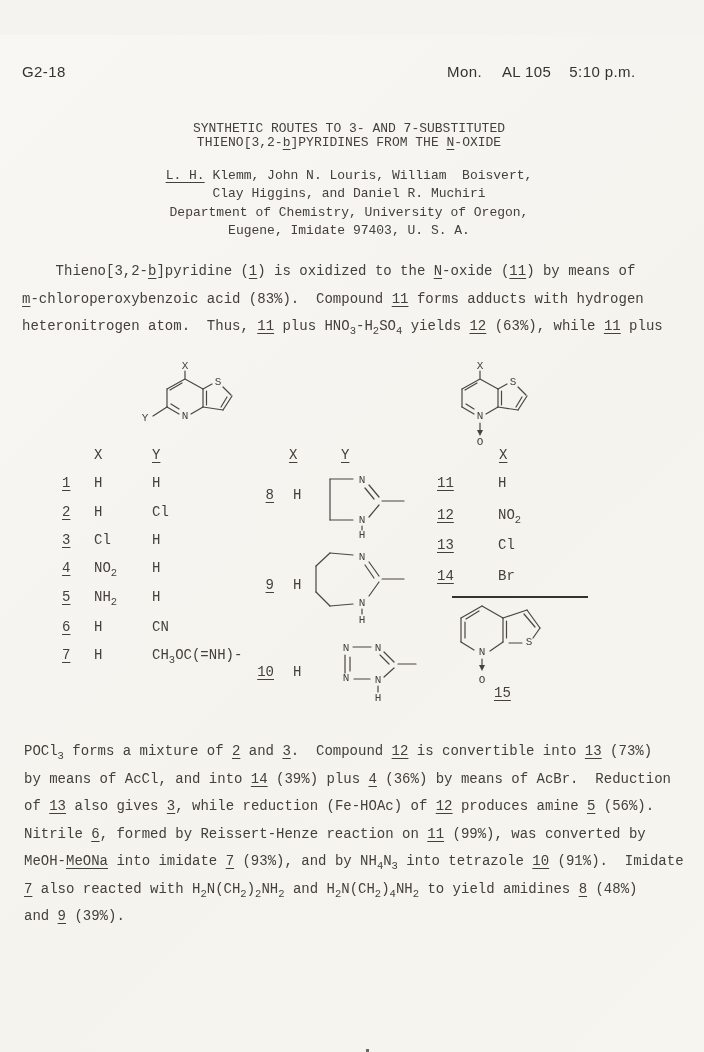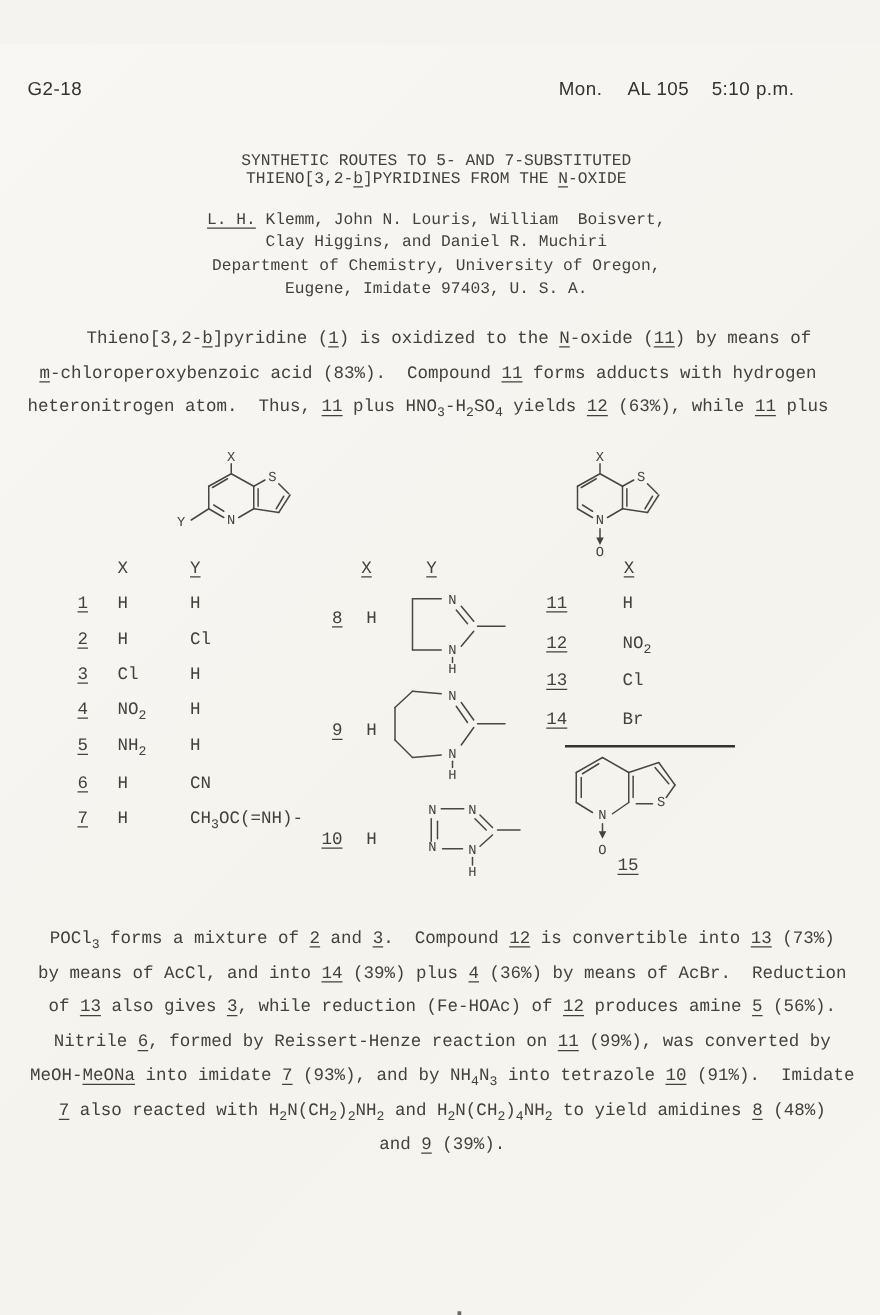--- a/index.html
+++ b/index.html
@@ -3,40 +3,40 @@
 <meta charset="utf-8">
 <style>
   html,body{margin:0;padding:0;background:#f4f3ef;}
   .page{position:relative;width:704px;height:1052px;overflow:hidden;
         background:linear-gradient(135deg,#f8f7f4 0%,#f4f3ee 55%,#f6f5f0 100%);
         font-family:"Liberation Mono","DejaVu Sans Mono",monospace;color:#44403b;margin-top:35px;}
   .hdr{position:absolute;font-family:"Liberation Sans","DejaVu Sans",sans-serif;
        font-size:15px;color:#35332f;letter-spacing:.4px;white-space:pre;}
   .center{position:absolute;left:4px;width:690px;text-align:center;font-size:13px;white-space:pre;}
   .para{position:absolute;font-size:14px;line-height:27.5px;}
-  .tline{white-space:pre;height:27.5px;text-align:center;}
+  .tline{white-space:pre;height:27.5px;}
   u{text-decoration:underline;text-underline-offset:3px;text-decoration-thickness:1px;}
   sub{font-size:10.5px;vertical-align:-4px;line-height:0;}
   .cell{position:absolute;font-size:14px;white-space:pre;}
   .svgpos{position:absolute;}
   svg text{font-family:"Liberation Mono","DejaVu Sans Mono",monospace;font-size:11px;fill:#45423d;}
   svg line{stroke:#4a4743;stroke-width:1.2;stroke-linecap:round;}
   .divider{position:absolute;background:#35332f;}
   .artifact-bar{position:absolute;background:#0e0e0e;}
   .artifact-dot{position:absolute;background:#6b6965;}
 </style>
 </head>
 <body>
 
 <div class="page">
 
   <div class="hdr" style="left:22px;top:28px">G2-18</div>
   <div class="hdr" style="left:447px;top:28px"><span>Mon.</span><span style="margin-left:20px">AL 105</span><span style="margin-left:18px">5:10 p.m.</span></div>
 
-  <div class="center" style="top:86px">SYNTHETIC ROUTES TO 5- AND 7-SUBSTITUTED</div>
+  <div class="center" style="top:86px">SYNTHETIC ROUTES TO 3- AND 7-SUBSTITUTED</div>
   <div class="center" style="top:100px">THIENO[3,2-<u>b</u>]PYRIDINES FROM THE <u>N</u>-OXIDE</div>
   <div class="center" style="top:133px"><u>L. H.</u> Klemm, John N. Louris, William  Boisvert,</div>
   <div class="center" style="top:151px">Clay Higgins, and Daniel R. Muchiri</div>
   <div class="center" style="top:170px">Department of Chemistry, University of Oregon,</div>
   <div class="center" style="top:188px">Eugene, Imidate 97403, U. S. A.</div>
 
   <div class="para" style="left:22px;top:223px">
       <div class="tline">    Thieno[3,2-<u>b</u>]pyridine (<u>1</u>) is oxidized to the <u>N</u>-oxide (<u>11</u>) by means of</div>
       <div class="tline"><u>m</u>-chloroperoxybenzoic acid (83%).  Compound <u>11</u> forms adducts with hydrogen</div>
       <div class="tline">heteronitrogen atom.  Thus, <u>11</u> plus HNO<sub>3</sub>-H<sub>2</sub>SO<sub>4</sub> yields <u>12</u> (63%), while <u>11</u> plus</div>

